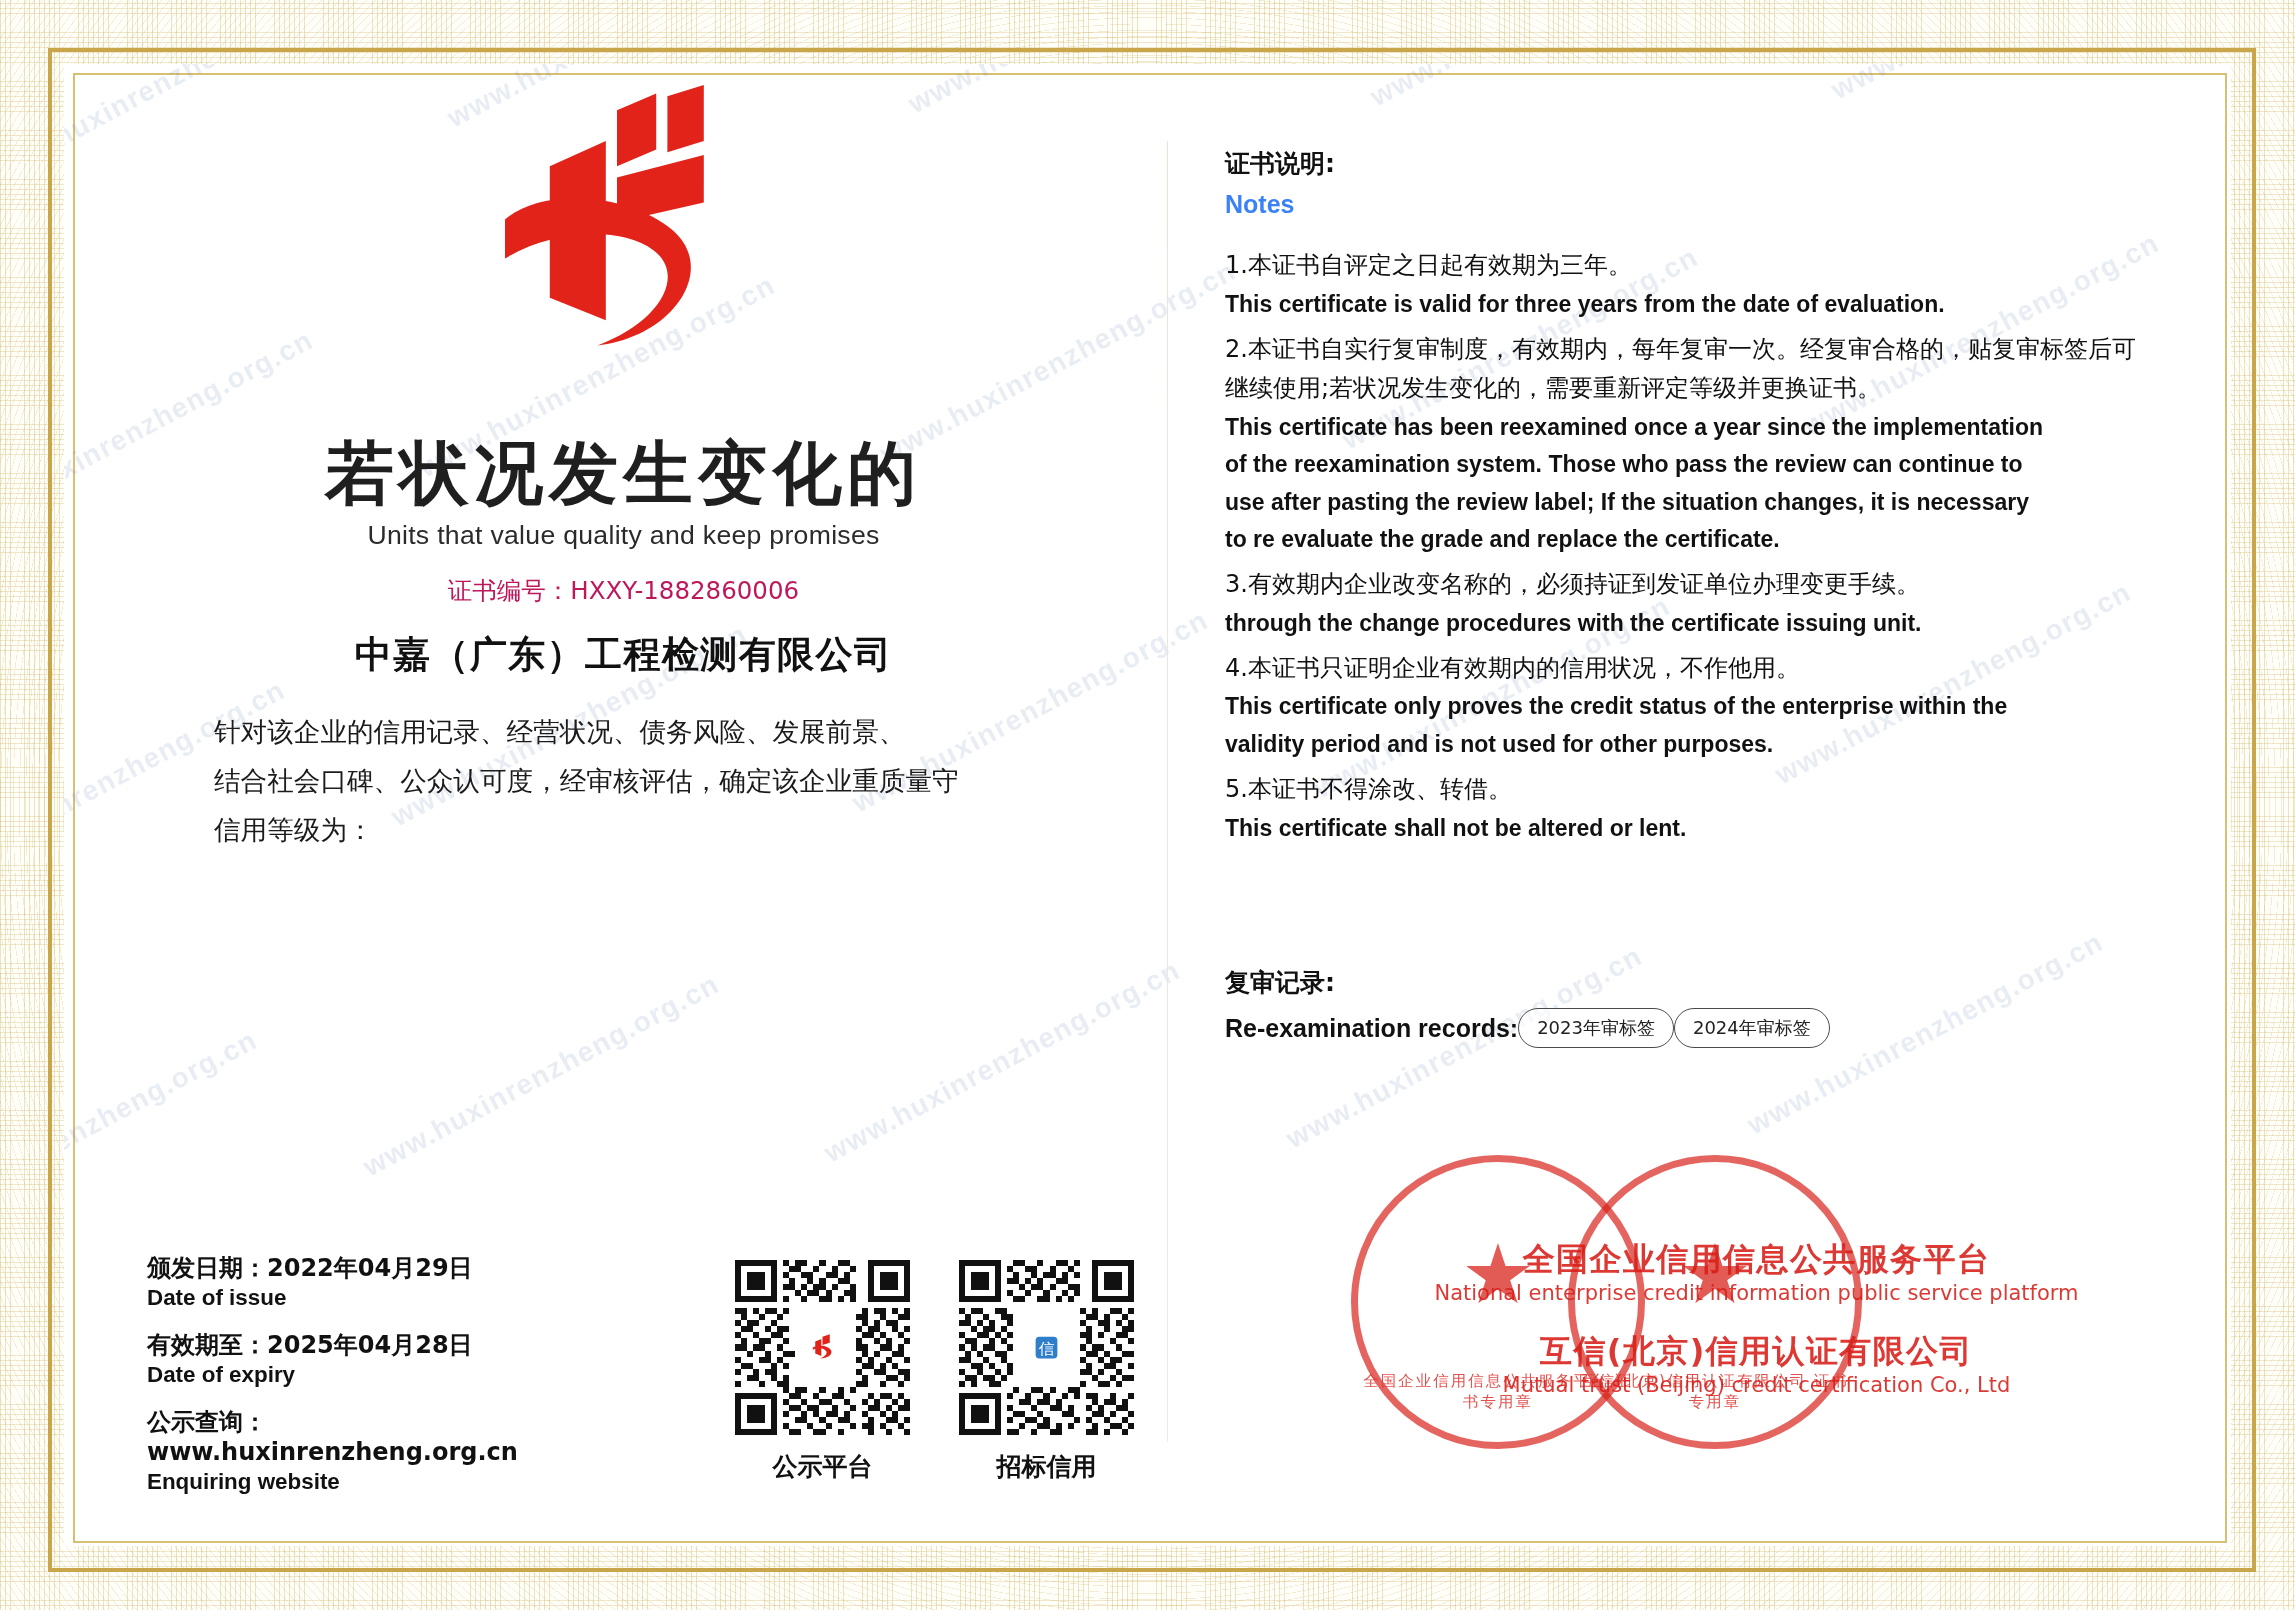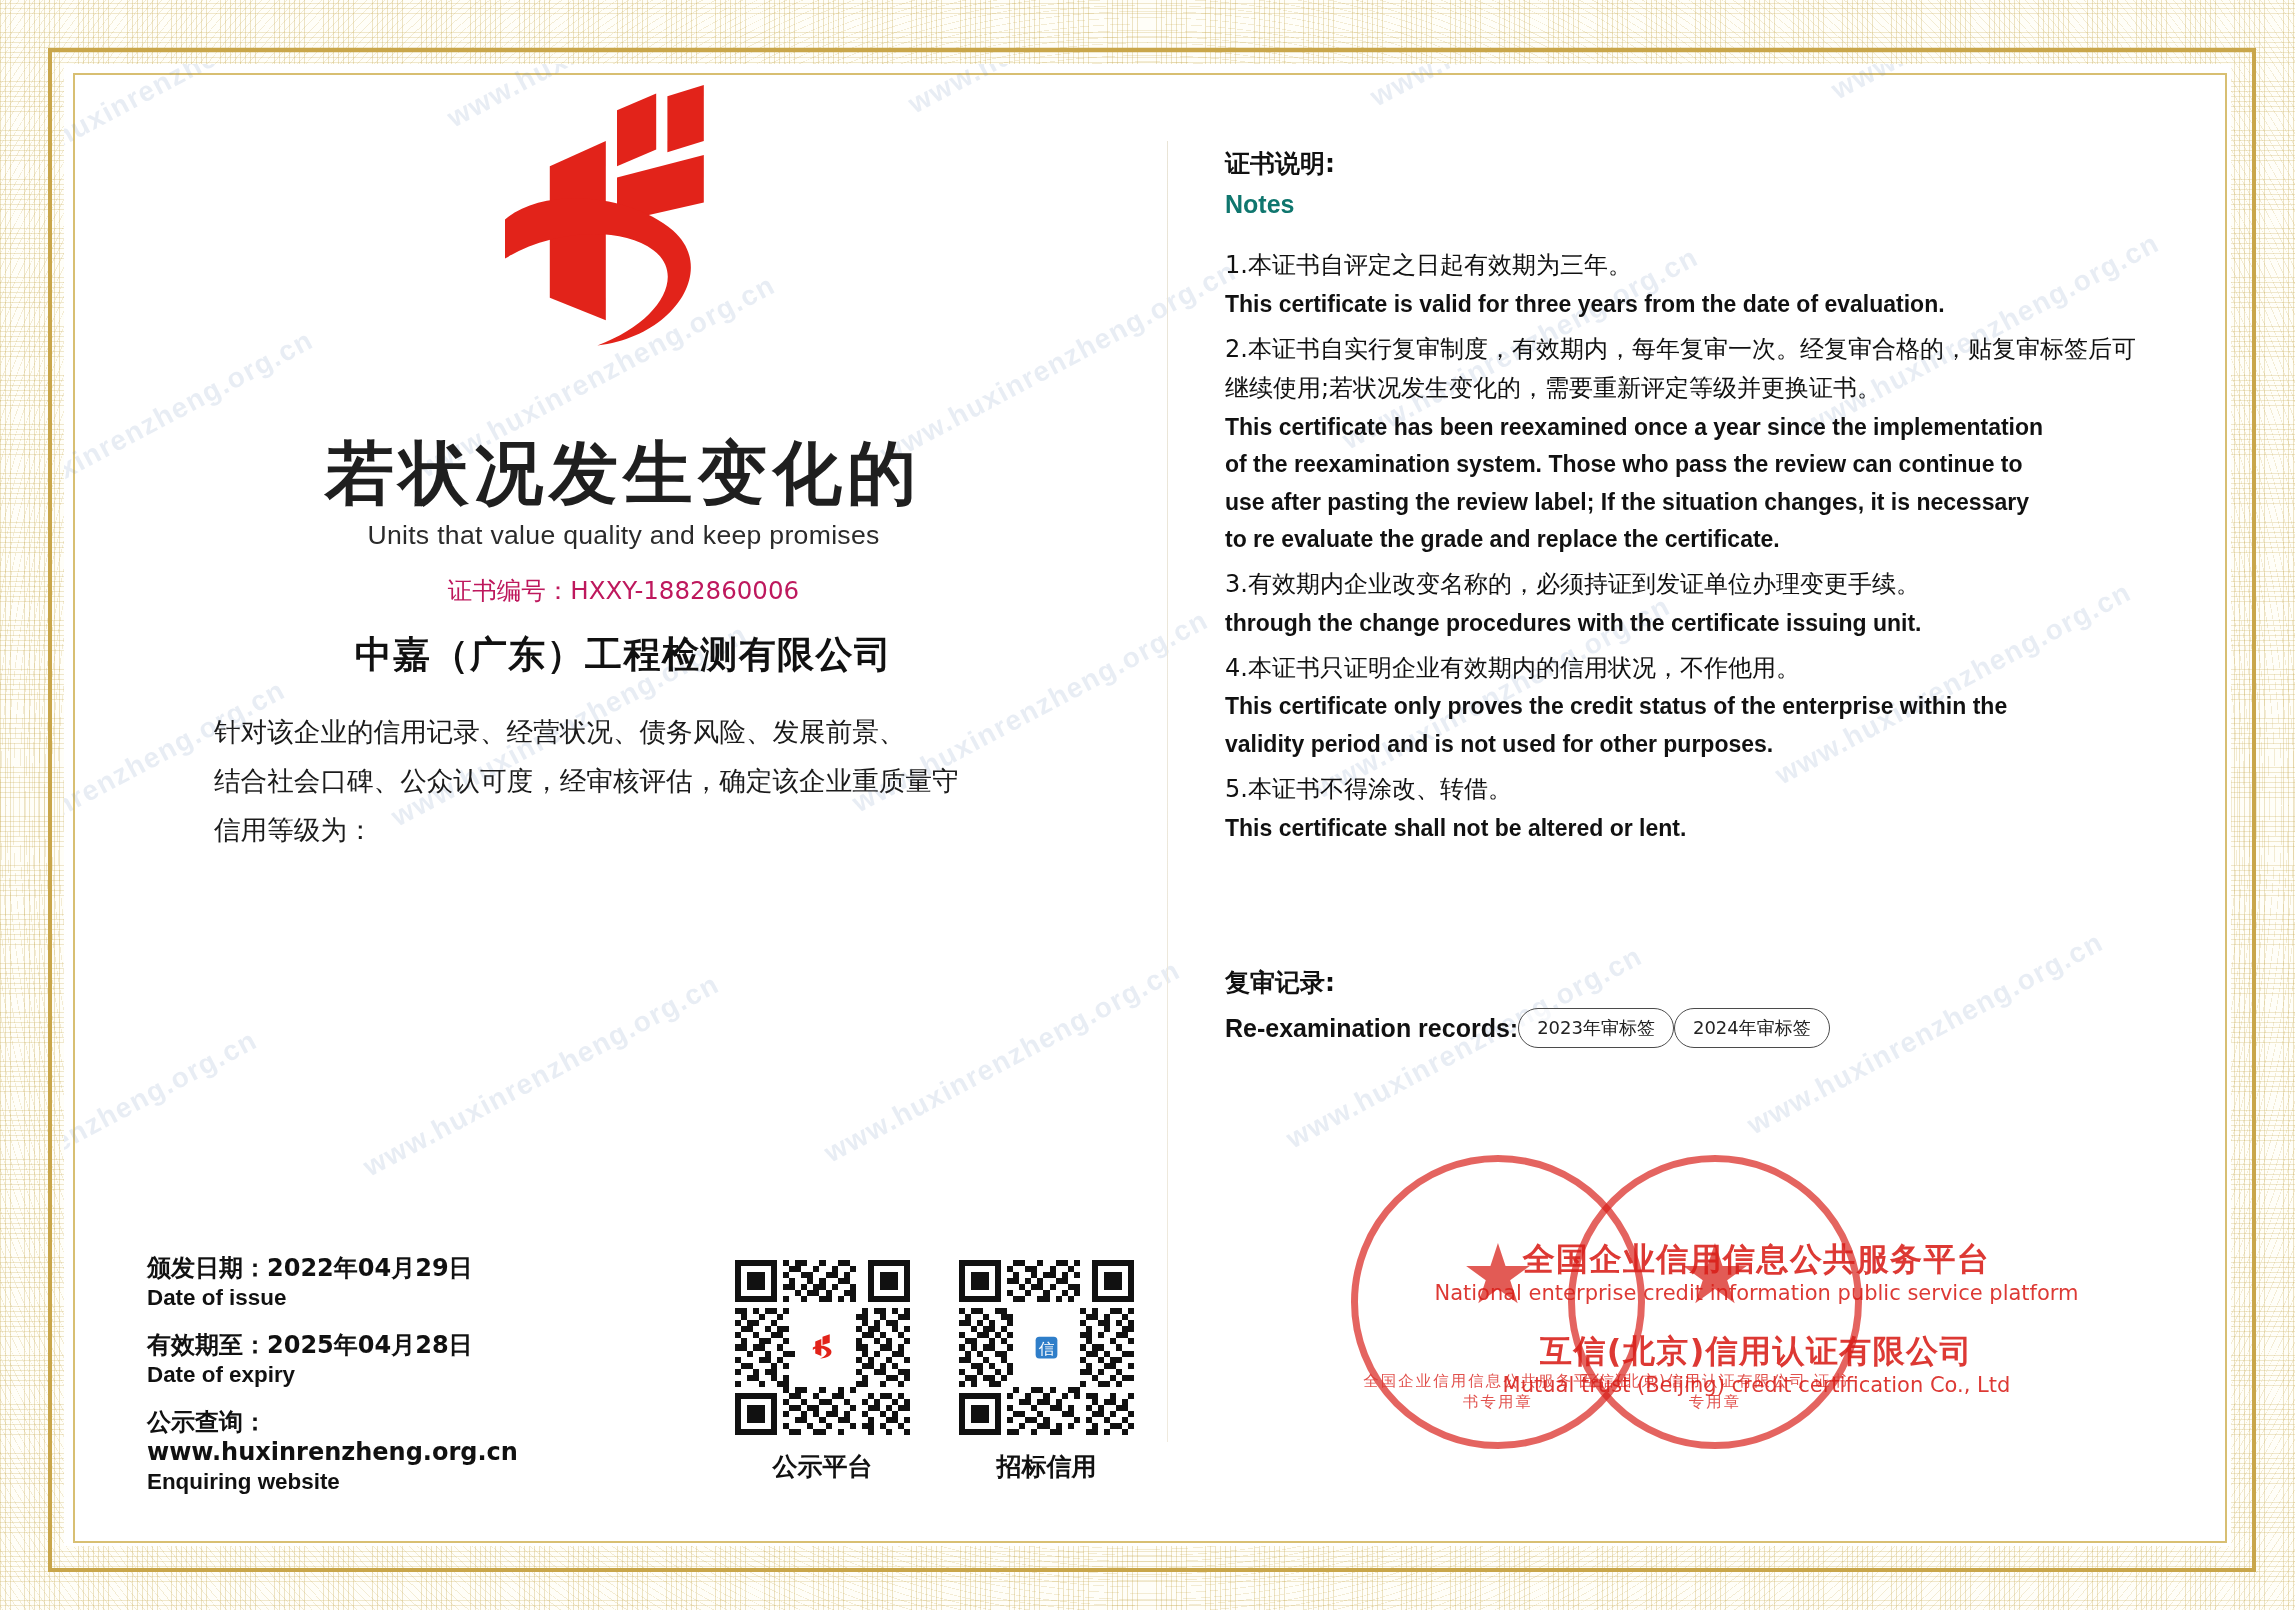--- a/index.html
+++ b/index.html
@@ -103,21 +103,21 @@
   .qr-img{width:175px;height:175px;margin:0 auto;position:relative;background:#fff;}
   .qr-label{margin-top:15.4px;font-size:25px;font-weight:bold;color:#111;font-family:"DejaVu Sans", sans-serif;}
   .qr-center{
     position:absolute;left:50%;top:50%;transform:translate(-50%,-50%);
     width:38px;height:38px;background:#fff;border:2.1px solid #fff;
     display:flex;align-items:center;justify-content:center;
   }
 
   
   .r-head-cn{position:absolute;left:0;top:83px;font-size:25px;font-weight:bold;color:#111;font-family:"DejaVu Sans", sans-serif;}
-  .r-head-en{position:absolute;left:0;top:126px;font-size:25px;font-weight:bold;color:#0f766e;}
+  .r-head-en{position:absolute;left:0;top:126px;font-size:25px;font-weight:bold;color:#3b82f6;}
   .notes{position:absolute;left:0;top:175px;width:923px;}
   .note-cn{font-size:24px;color:#111;line-height:1.65;font-family:"DejaVu Sans", sans-serif;margin-top:7px;}
   .note-en{font-size:23px;color:#111;line-height:1.62;font-weight:bold;}
   .reexam-cn{position:absolute;left:0;top:902px;font-size:25px;font-weight:bold;color:#111;font-family:"DejaVu Sans", sans-serif;}
   .reexam-row{position:absolute;left:0;top:944px;display:flex;align-items:center;}
   .reexam-en{font-size:25px;font-weight:bold;color:#111;}
   .stamp-pill{
     border:1.4px solid #4b4b4b;border-radius:42px;padding:7px 18px;
     font-size:18px;color:#222;font-family:"DejaVu Sans", sans-serif;
     background:rgba(255,255,255,.6);

